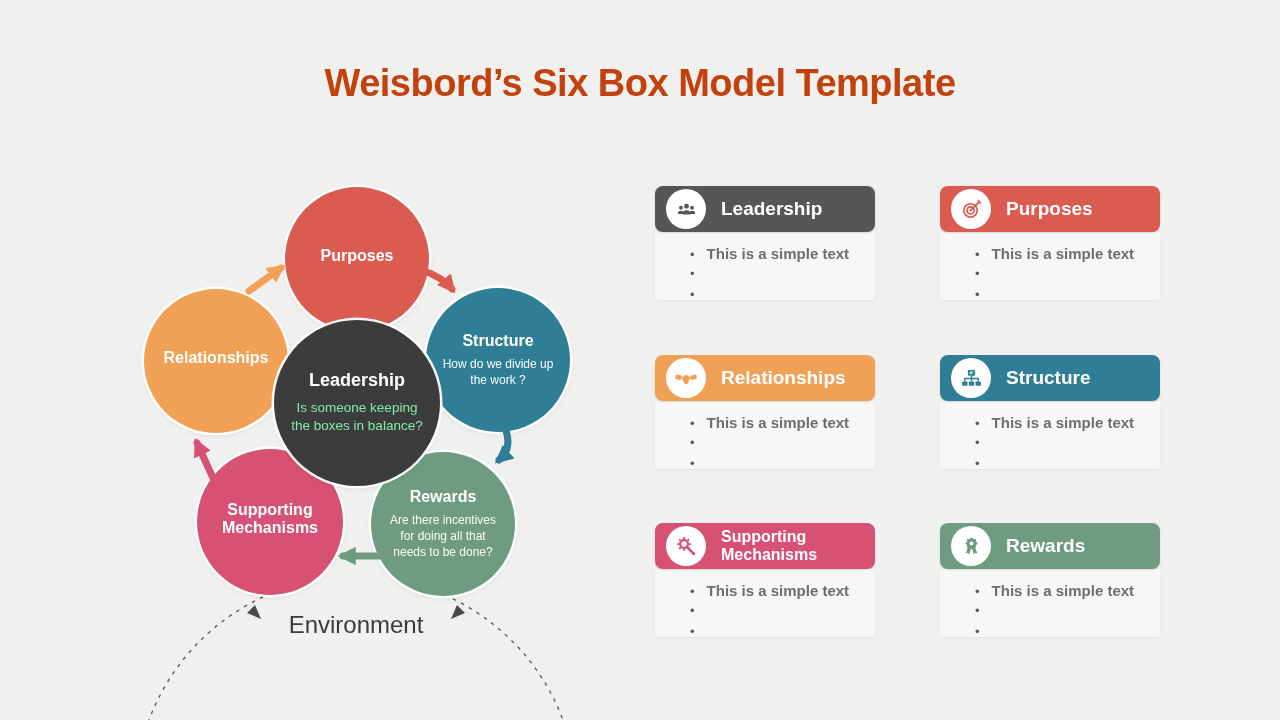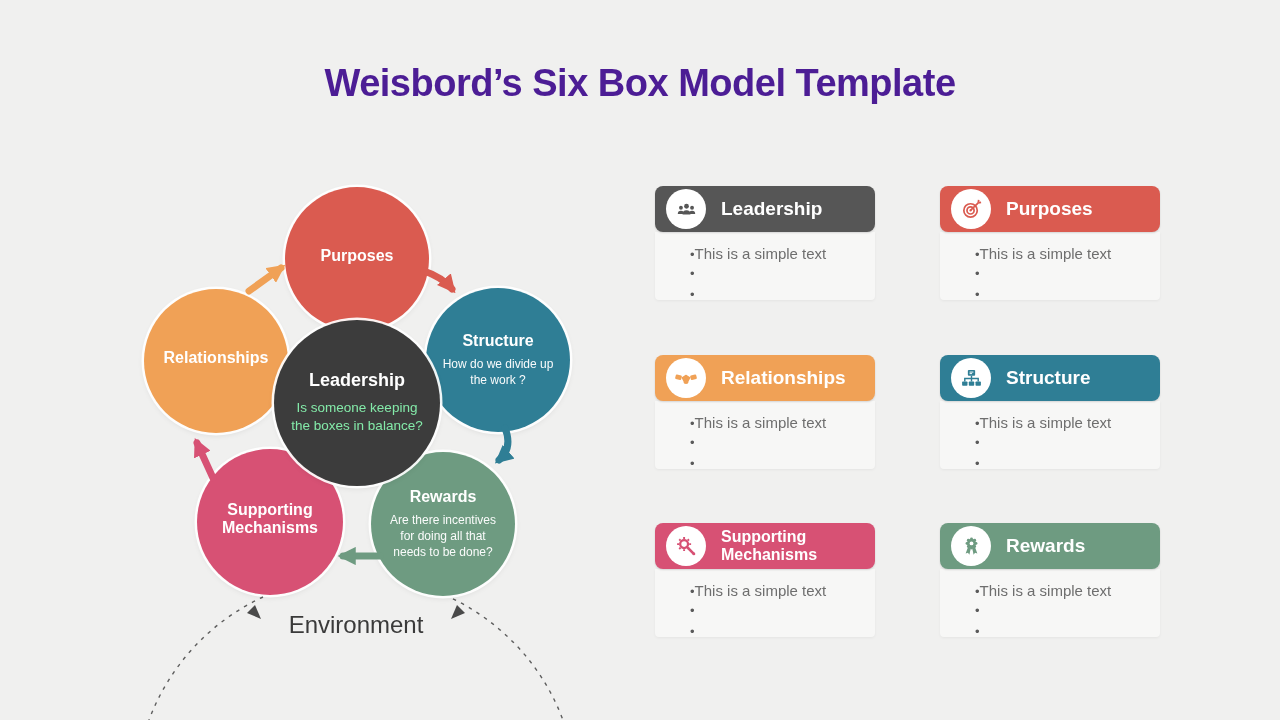--- a/index.html
+++ b/index.html
@@ -4,21 +4,21 @@
 <style>
   html,body{margin:0;padding:0;}
   body{
     width:1280px;height:720px;position:relative;overflow:hidden;
     background:#f0f0ef;
     font-family:"Liberation Sans", sans-serif;
   }
   
   .slide-title{
     position:absolute;top:62px;left:0;width:1280px;text-align:center;
-    font-size:38px;font-weight:bold;color:#4c1d95;letter-spacing:-0.5px;
+    font-size:38px;font-weight:bold;color:#c2410c;letter-spacing:-0.5px;
   }
   
   .diagram{position:absolute;left:0;top:0;width:640px;height:720px;}
   .circle{
     position:absolute;border-radius:50%;
     display:flex;flex-direction:column;align-items:center;justify-content:center;
     text-align:center;color:#fff;box-sizing:border-box;padding:10px 13px;
     box-shadow:0 0 0 2.5px rgba(255,255,255,0.92), 0 2px 6px rgba(0,0,0,0.10);
     z-index:2;
   }
@@ -55,21 +55,21 @@
   }
   .card-title{color:#fff;font-weight:bold;font-size:19px;margin-left:15px;line-height:1.12;}
   .card-title.two-line{font-size:16px;}
   .card-body{
     background:#f7f7f6;border-radius:0 0 4px 4px;
     box-shadow:0 1px 3px rgba(0,0,0,0.05);
     box-sizing:border-box;height:68px;padding:13px 8px 0 35px;
   }
   .b-row{display:flex;align-items:baseline;height:21px;}
   .b-dot{color:#5a5a5a;font-size:13px;flex:0 0 auto;}
-  .b-text{color:#6e6e6e;font-size:15px;margin-left:0;white-space:nowrap;}
+  .b-text{color:#6e6e6e;font-size:15px;margin-left:12px;white-space:nowrap;font-weight:bold;}
 </style>
 </head>
 <body>
 
 <div class="slide-title">Weisbord’s Six Box Model Template</div>
 
 <div class="diagram">
 
   <div class="circle c-purposes">
     <div class="c-title">Purposes</div>

